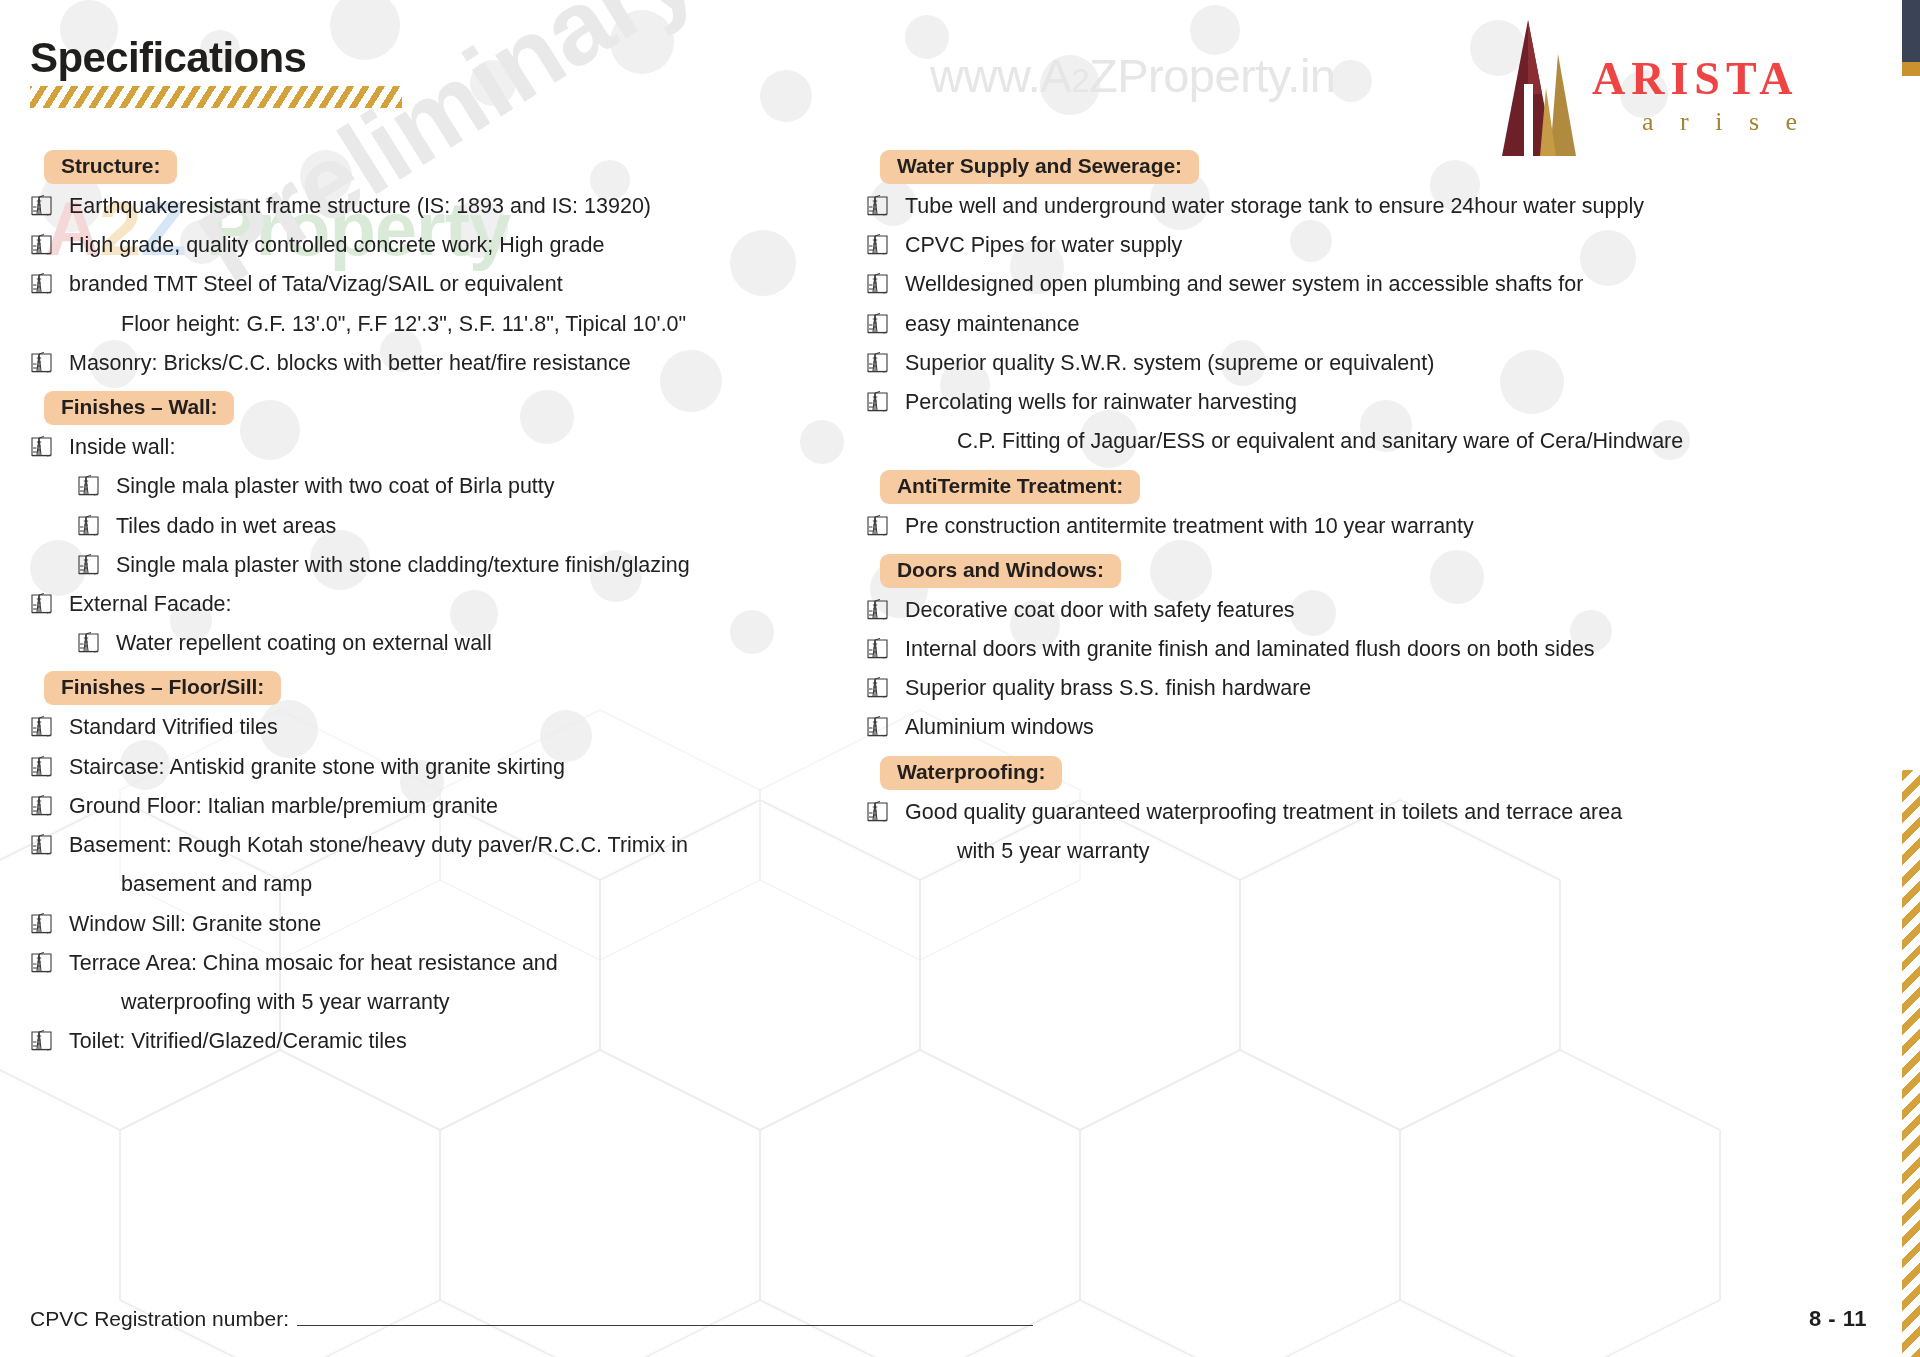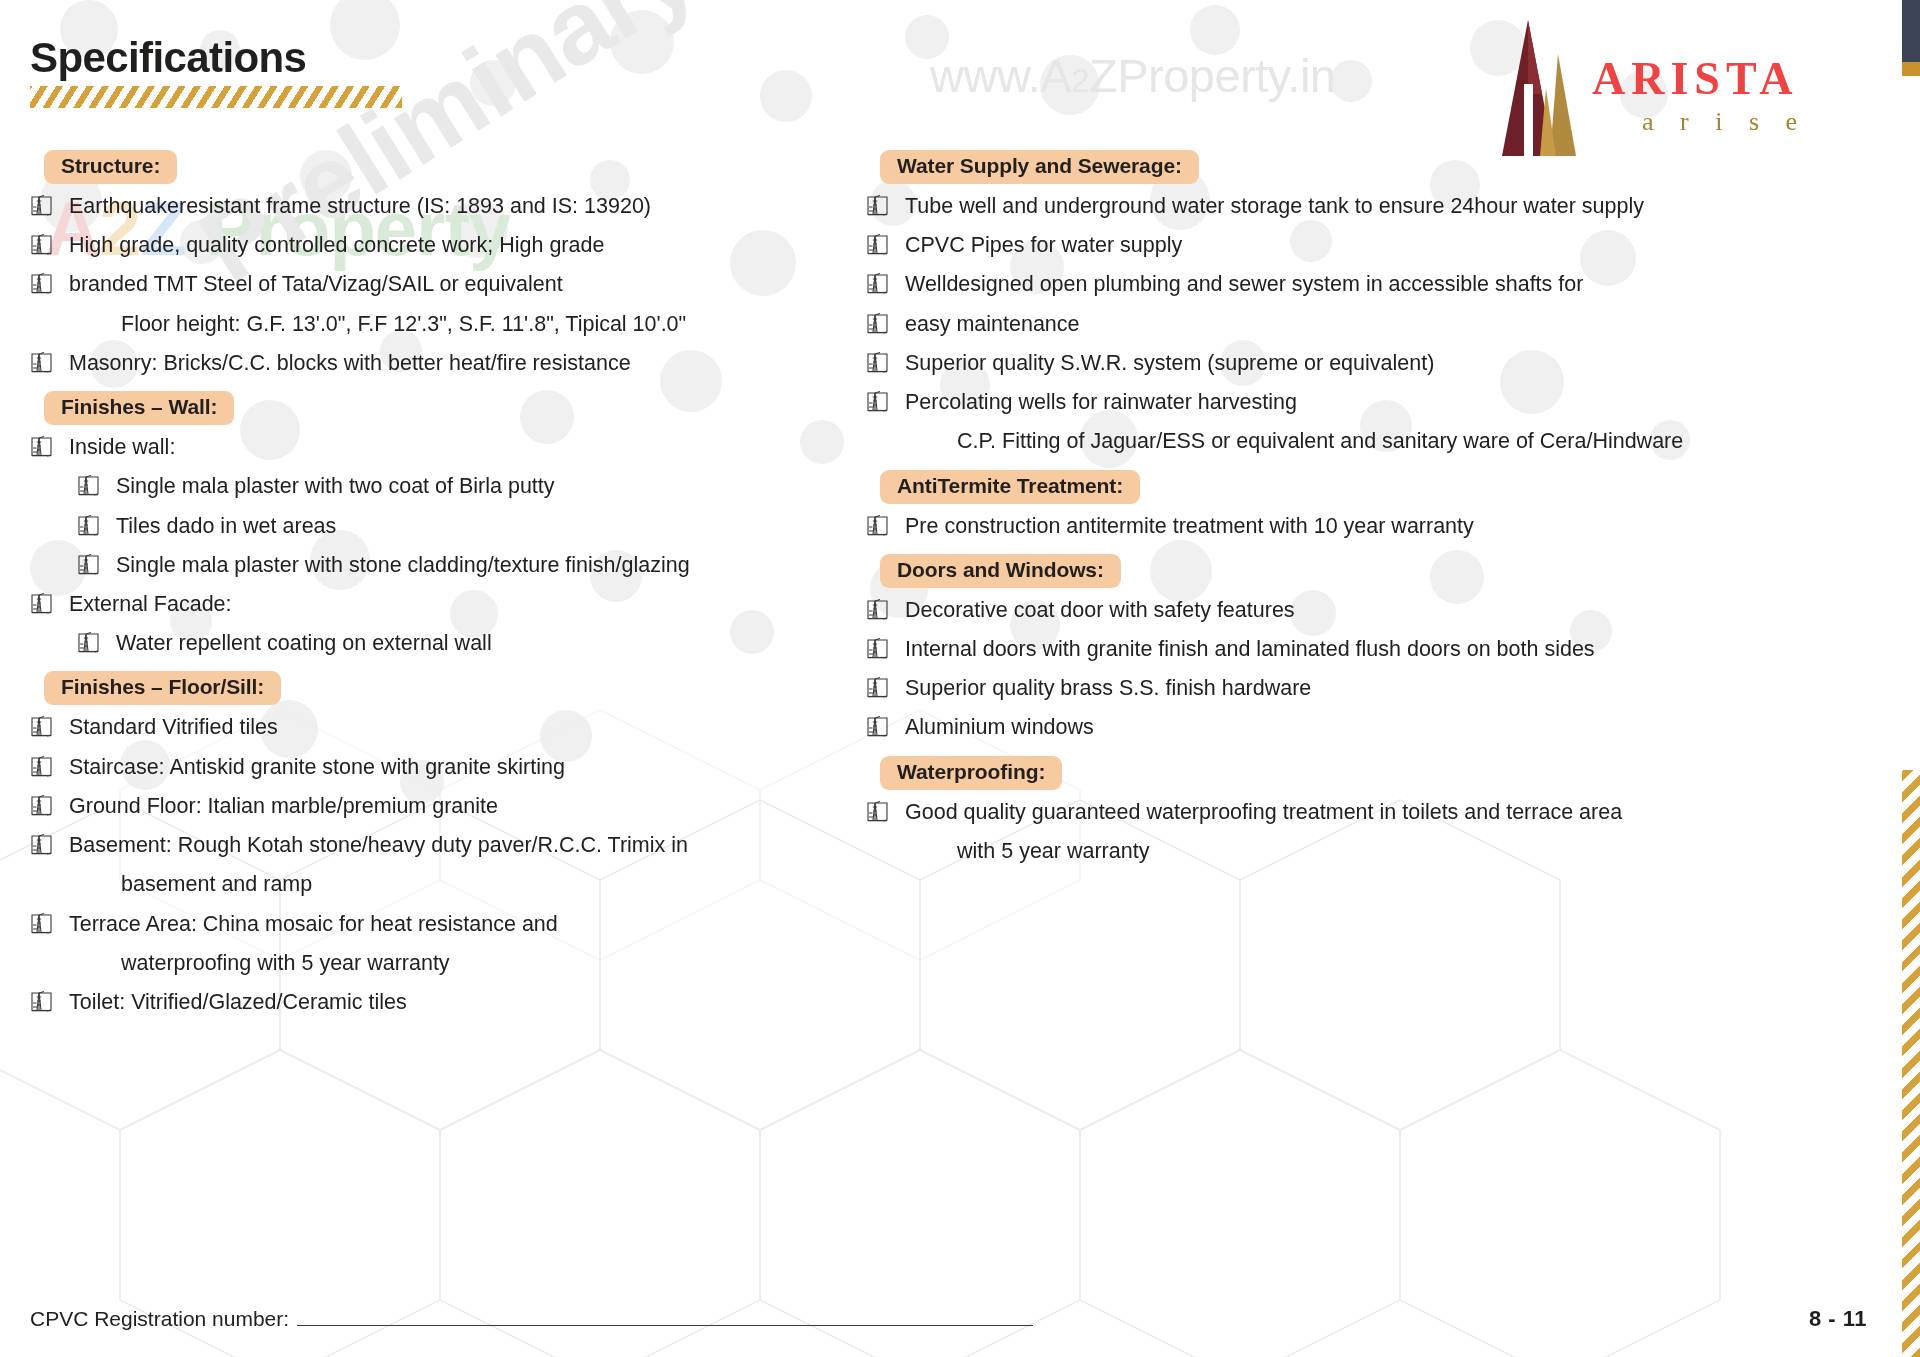--- a/index.html
+++ b/index.html
@@ -490,20 +490,36 @@
               <path d="M17 5 L21 5 L21 22 L17 23"></path>
               <path d="M9 5 L9 22"></path>
               <path d="M7 22 L9 5 L11 22"></path>
               <path d="M7.6 17 L10.4 17 M7.2 13 L10.8 13 M6.8 9 L11.2 9"></path>
               <path d="M9 5 L14 3.5"></path>
               <path d="M2 22.6 L21 22.6" stroke-width="1.4"></path>
               <path d="M3 19 L7 19 M3 15 L6.5 15"></path>
             </g>
           </svg>
         </span>
+        <span class="rowtext">Window Sill: Granite stone</span>
+      </div><div class="row">
+        <span class="bullet">
+          <svg width="25" height="26" viewBox="0 0 25 26">
+            <g fill="none" stroke="#3a3a3a" stroke-width="1.1">
+              <path d="M2 23 L2 5 L17 5"></path>
+              <path d="M17 5 L21 5 L21 22 L17 23"></path>
+              <path d="M9 5 L9 22"></path>
+              <path d="M7 22 L9 5 L11 22"></path>
+              <path d="M7.6 17 L10.4 17 M7.2 13 L10.8 13 M6.8 9 L11.2 9"></path>
+              <path d="M9 5 L14 3.5"></path>
+              <path d="M2 22.6 L21 22.6" stroke-width="1.4"></path>
+              <path d="M3 19 L7 19 M3 15 L6.5 15"></path>
+            </g>
+          </svg>
+        </span>
         <span class="rowtext">Terrace Area: China mosaic for heat resistance and</span>
       </div><div class="row cont">
         <span class="bullet" style="visibility:hidden">
           <svg width="25" height="26" viewBox="0 0 25 26">
             <g fill="none" stroke="#3a3a3a" stroke-width="1.1">
               <path d="M2 23 L2 5 L17 5"></path>
               <path d="M17 5 L21 5 L21 22 L17 23"></path>
               <path d="M9 5 L9 22"></path>
               <path d="M7 22 L9 5 L11 22"></path>
               <path d="M7.6 17 L10.4 17 M7.2 13 L10.8 13 M6.8 9 L11.2 9"></path>

